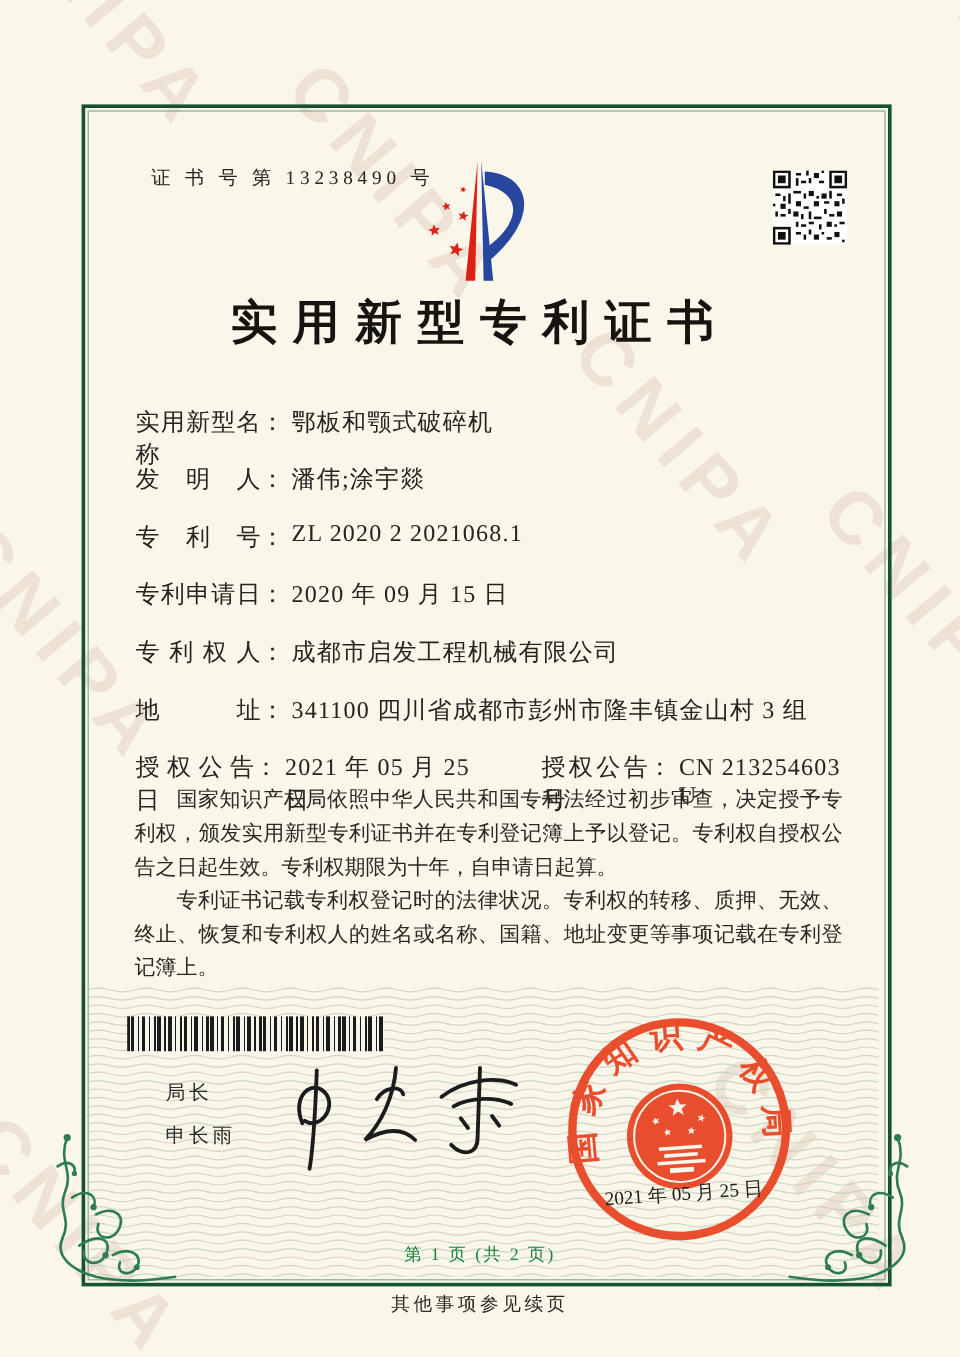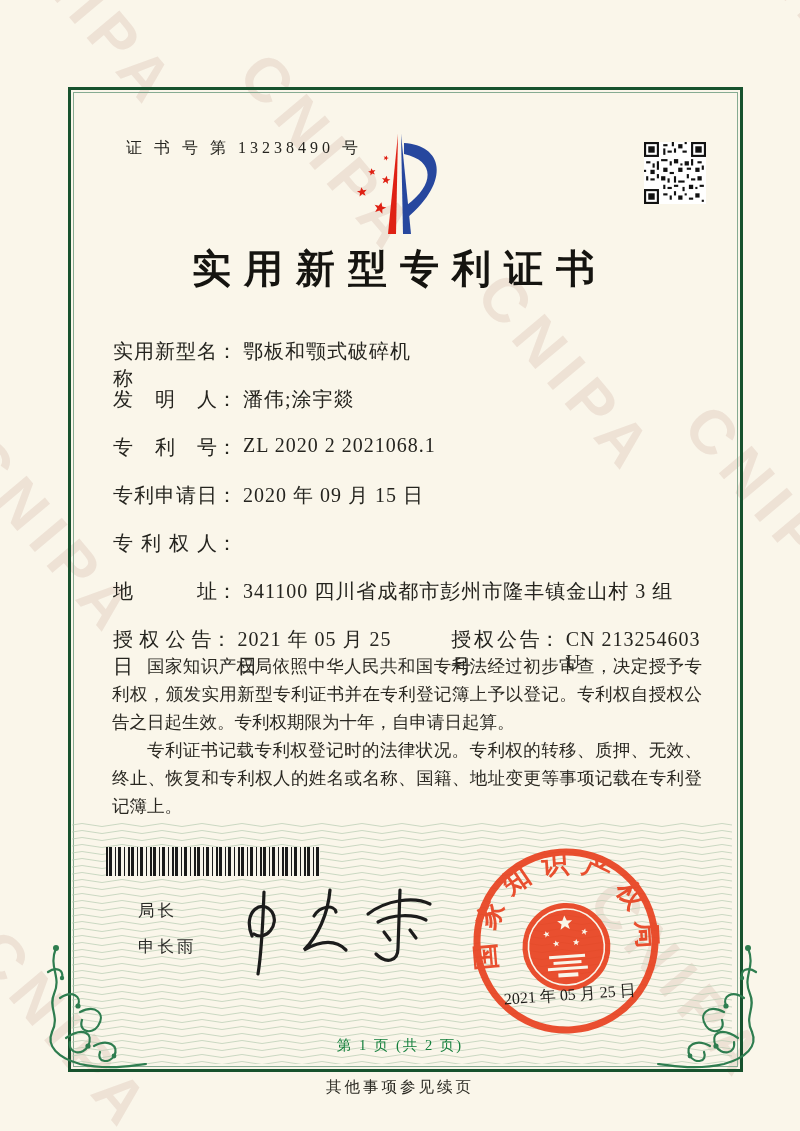--- a/index.html
+++ b/index.html
@@ -265,20 +265,21 @@
         <span class="val">ZL 2020 2 2021068.1</span>
       </div>
       <div class="row">
         <span class="lbl">专利申请日</span>
           <span class="colon">：</span>
         <span class="val">2020 年 09 月 15 日</span>
       </div>
       <div class="row">
         <span class="lbl">专利权人</span>
           <span class="colon">：</span>
+        <span class="val">成都市启发工程机械有限公司</span>
       </div>
       <div class="row">
         <span class="lbl">地址</span>
           <span class="colon">：</span>
         <span class="val">341100 四川省成都市彭州市隆丰镇金山村 3 组</span>
       </div>
       <div class="row">
         <span class="lbl">授权公告日</span>
           <span class="colon">：</span>
         <span class="val">2021 年 05 月 25 日</span>

